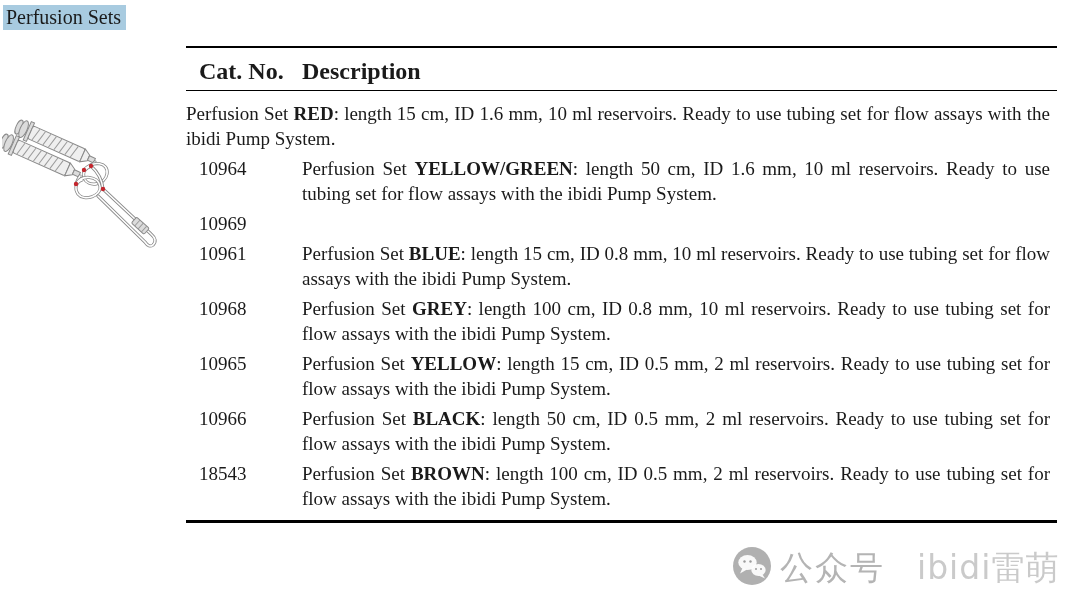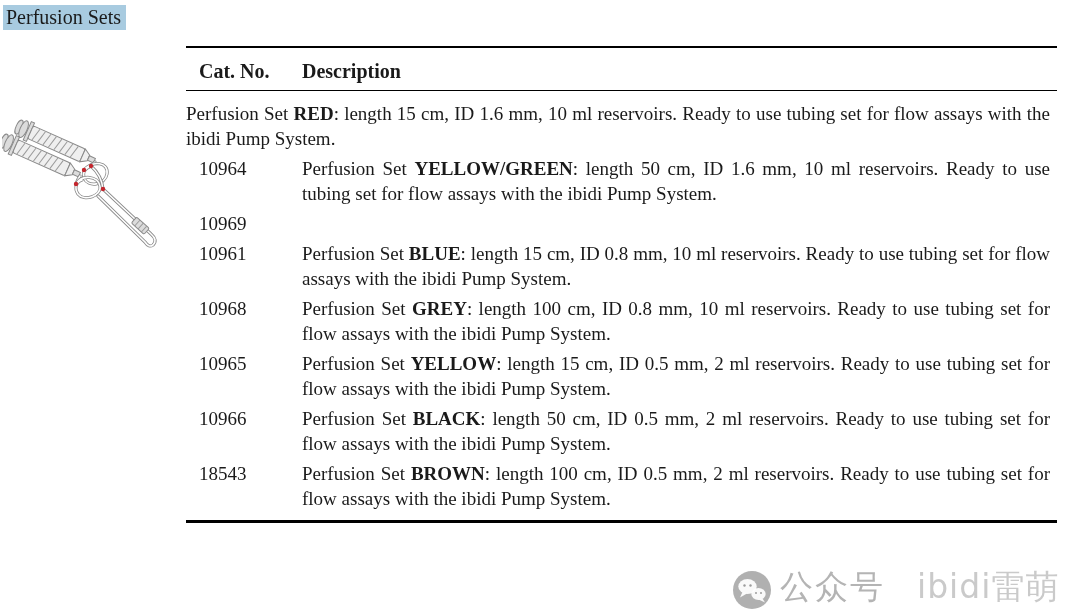--- a/index.html
+++ b/index.html
@@ -35,42 +35,42 @@
   .catalog-table{
     position:absolute;
     left:186px; top:46px;
     width:871px;
     border-top:2.5px solid var(--rule);
     border-bottom:3px solid var(--rule);
   }
   .thead{
     display:flex;
     font-weight:bold;
-    font-size:20px;
+    font-size:24px;
     line-height:23px;
     padding:12px 0 7px 0;
     border-bottom:1.8px solid var(--rule);
   }
   .col-cat{flex:none;width:116px;padding-left:13px;}
   .col-desc{flex:1;padding-right:7px;}
   .tbody{padding:10px 0 4px 0;}
   .row{
     display:flex;
     margin-bottom:5px;
     font-size:19px;
     line-height:25px;
   }
   .cell-desc{text-align:justify;}
   .cell-desc b{font-weight:bold;}
   .watermark{
     position:absolute;
-    left:732px; top:570px;
+    left:732px; top:546px;
     height:40px;
     display:flex;
-    align-items:flex-end;
+    align-items:flex-start;
     mix-blend-mode:multiply;
     pointer-events:none;
     font-family:"DejaVu Sans", sans-serif;
   }
   .wm-label{
     margin-left:8px;
     font-size:33px;
     color:var(--wm-gray);
     opacity:.78;
     letter-spacing:2px;

